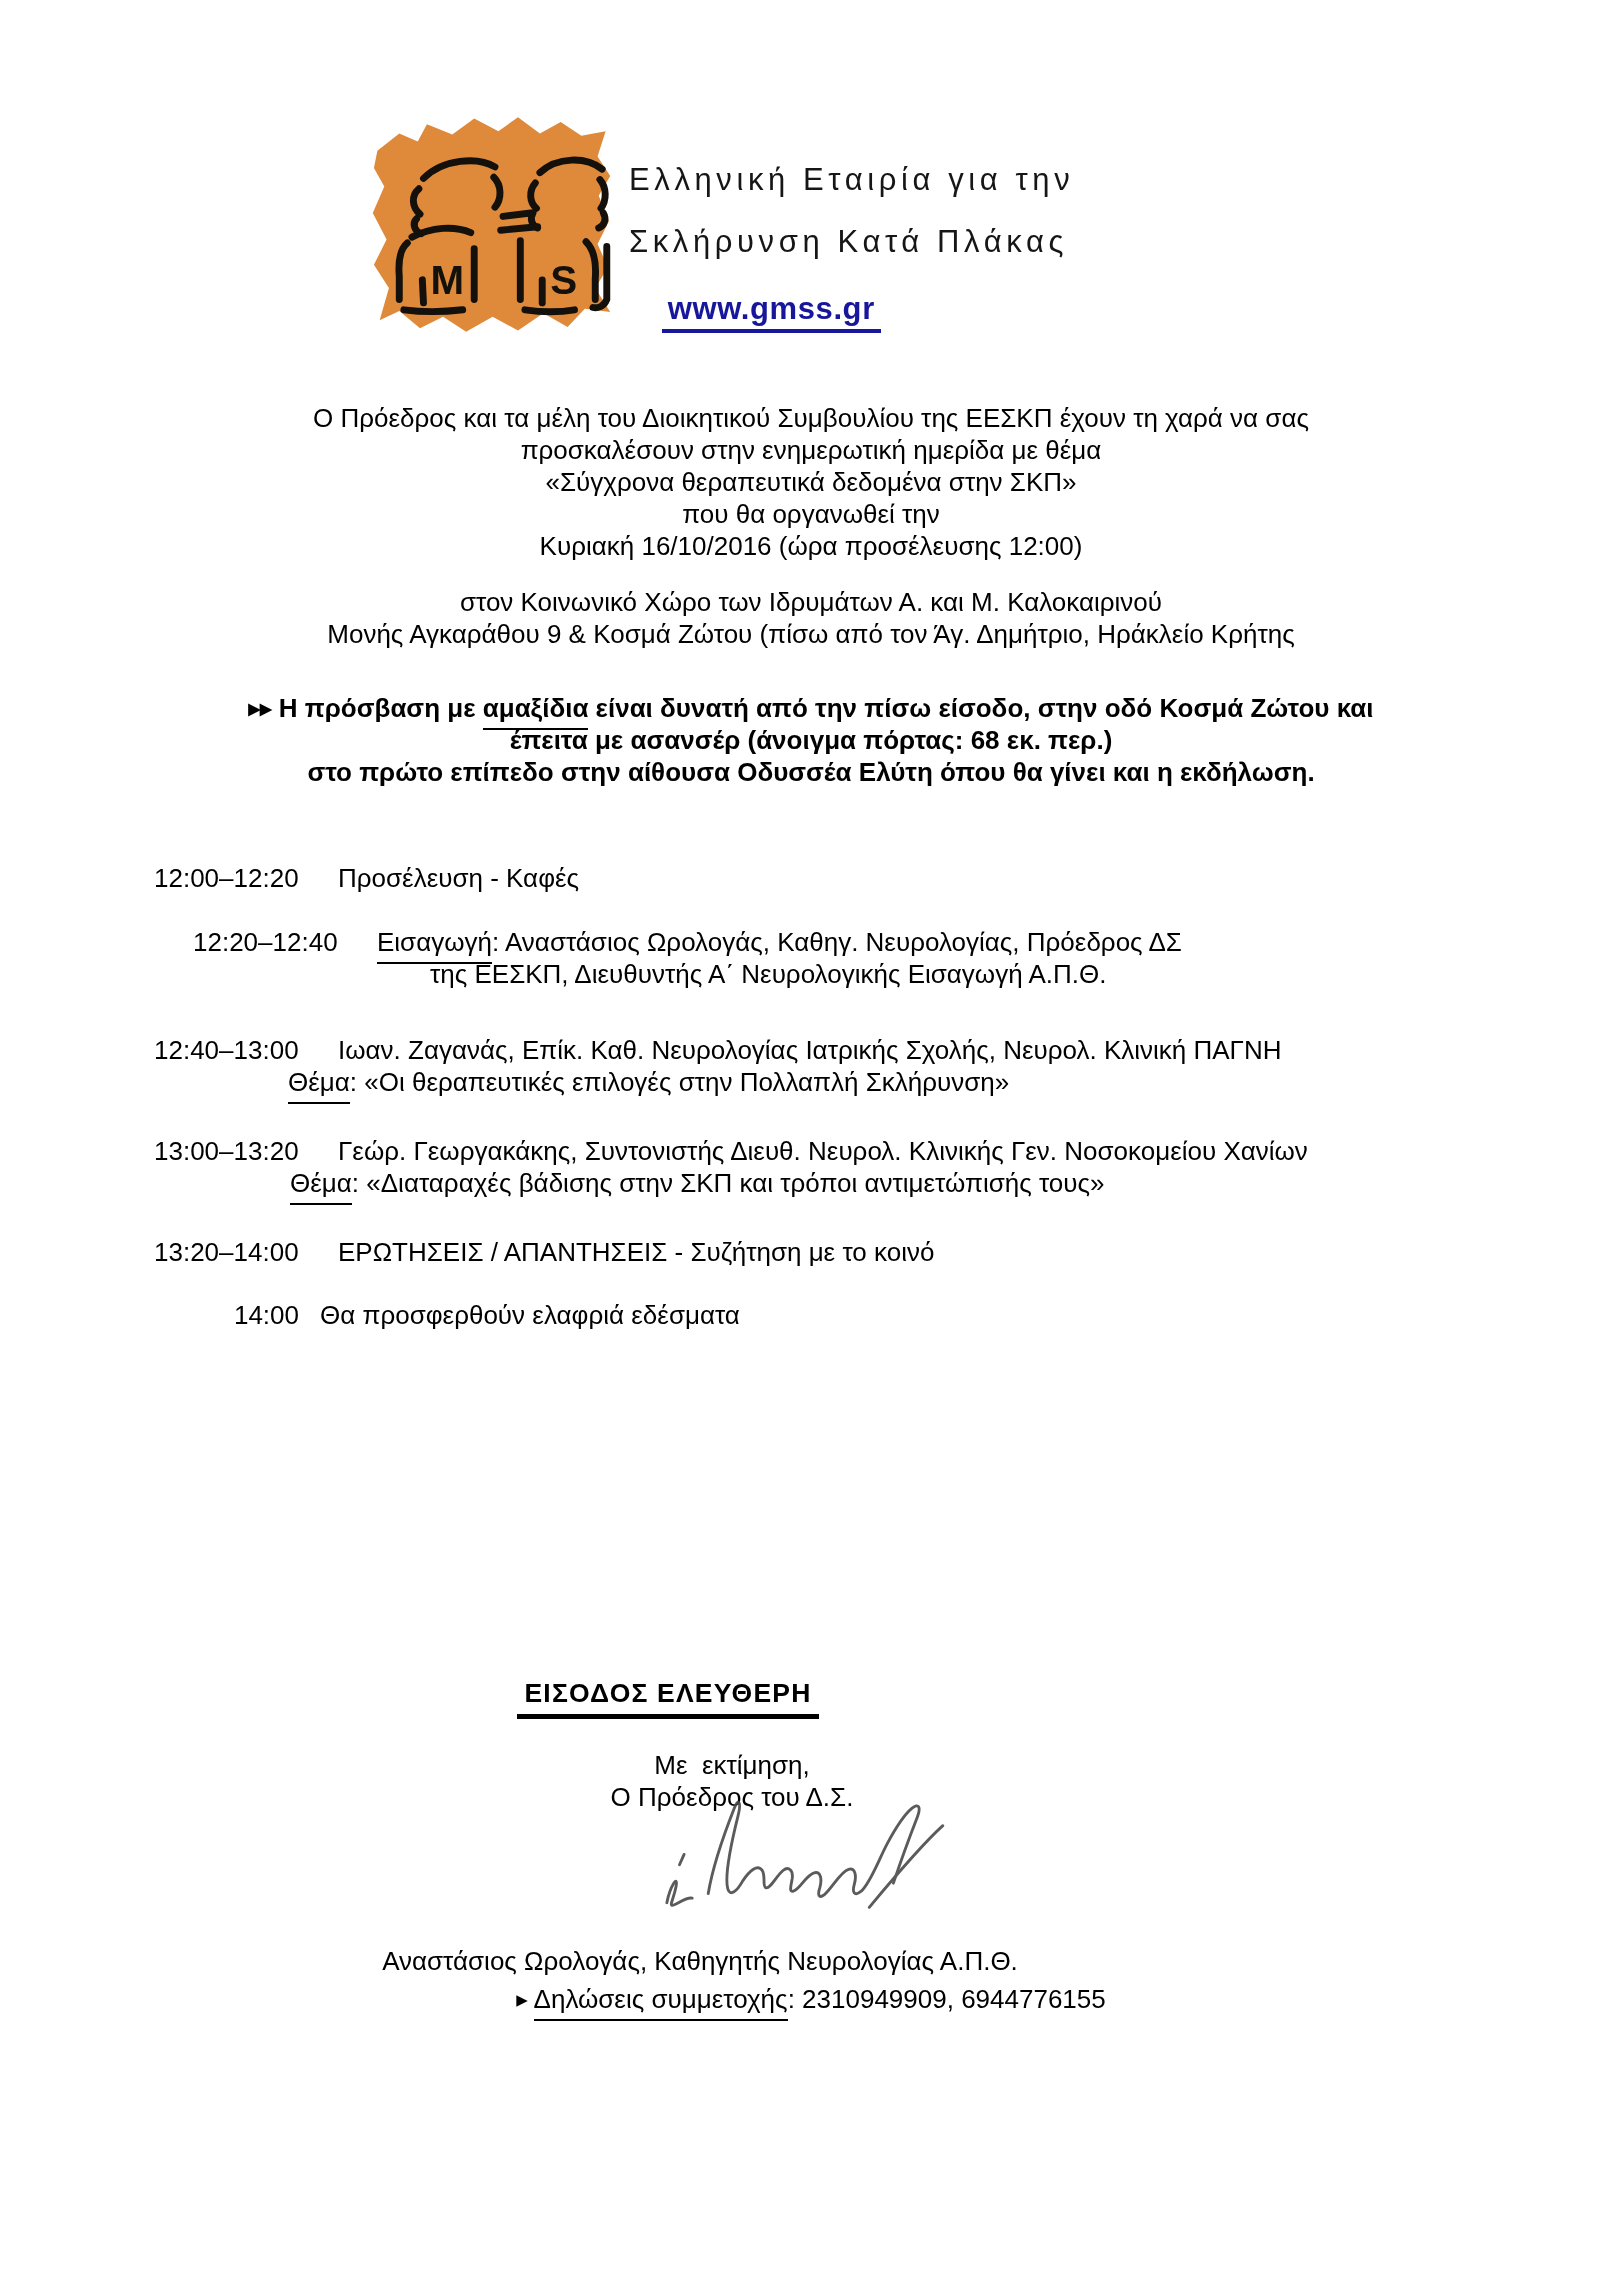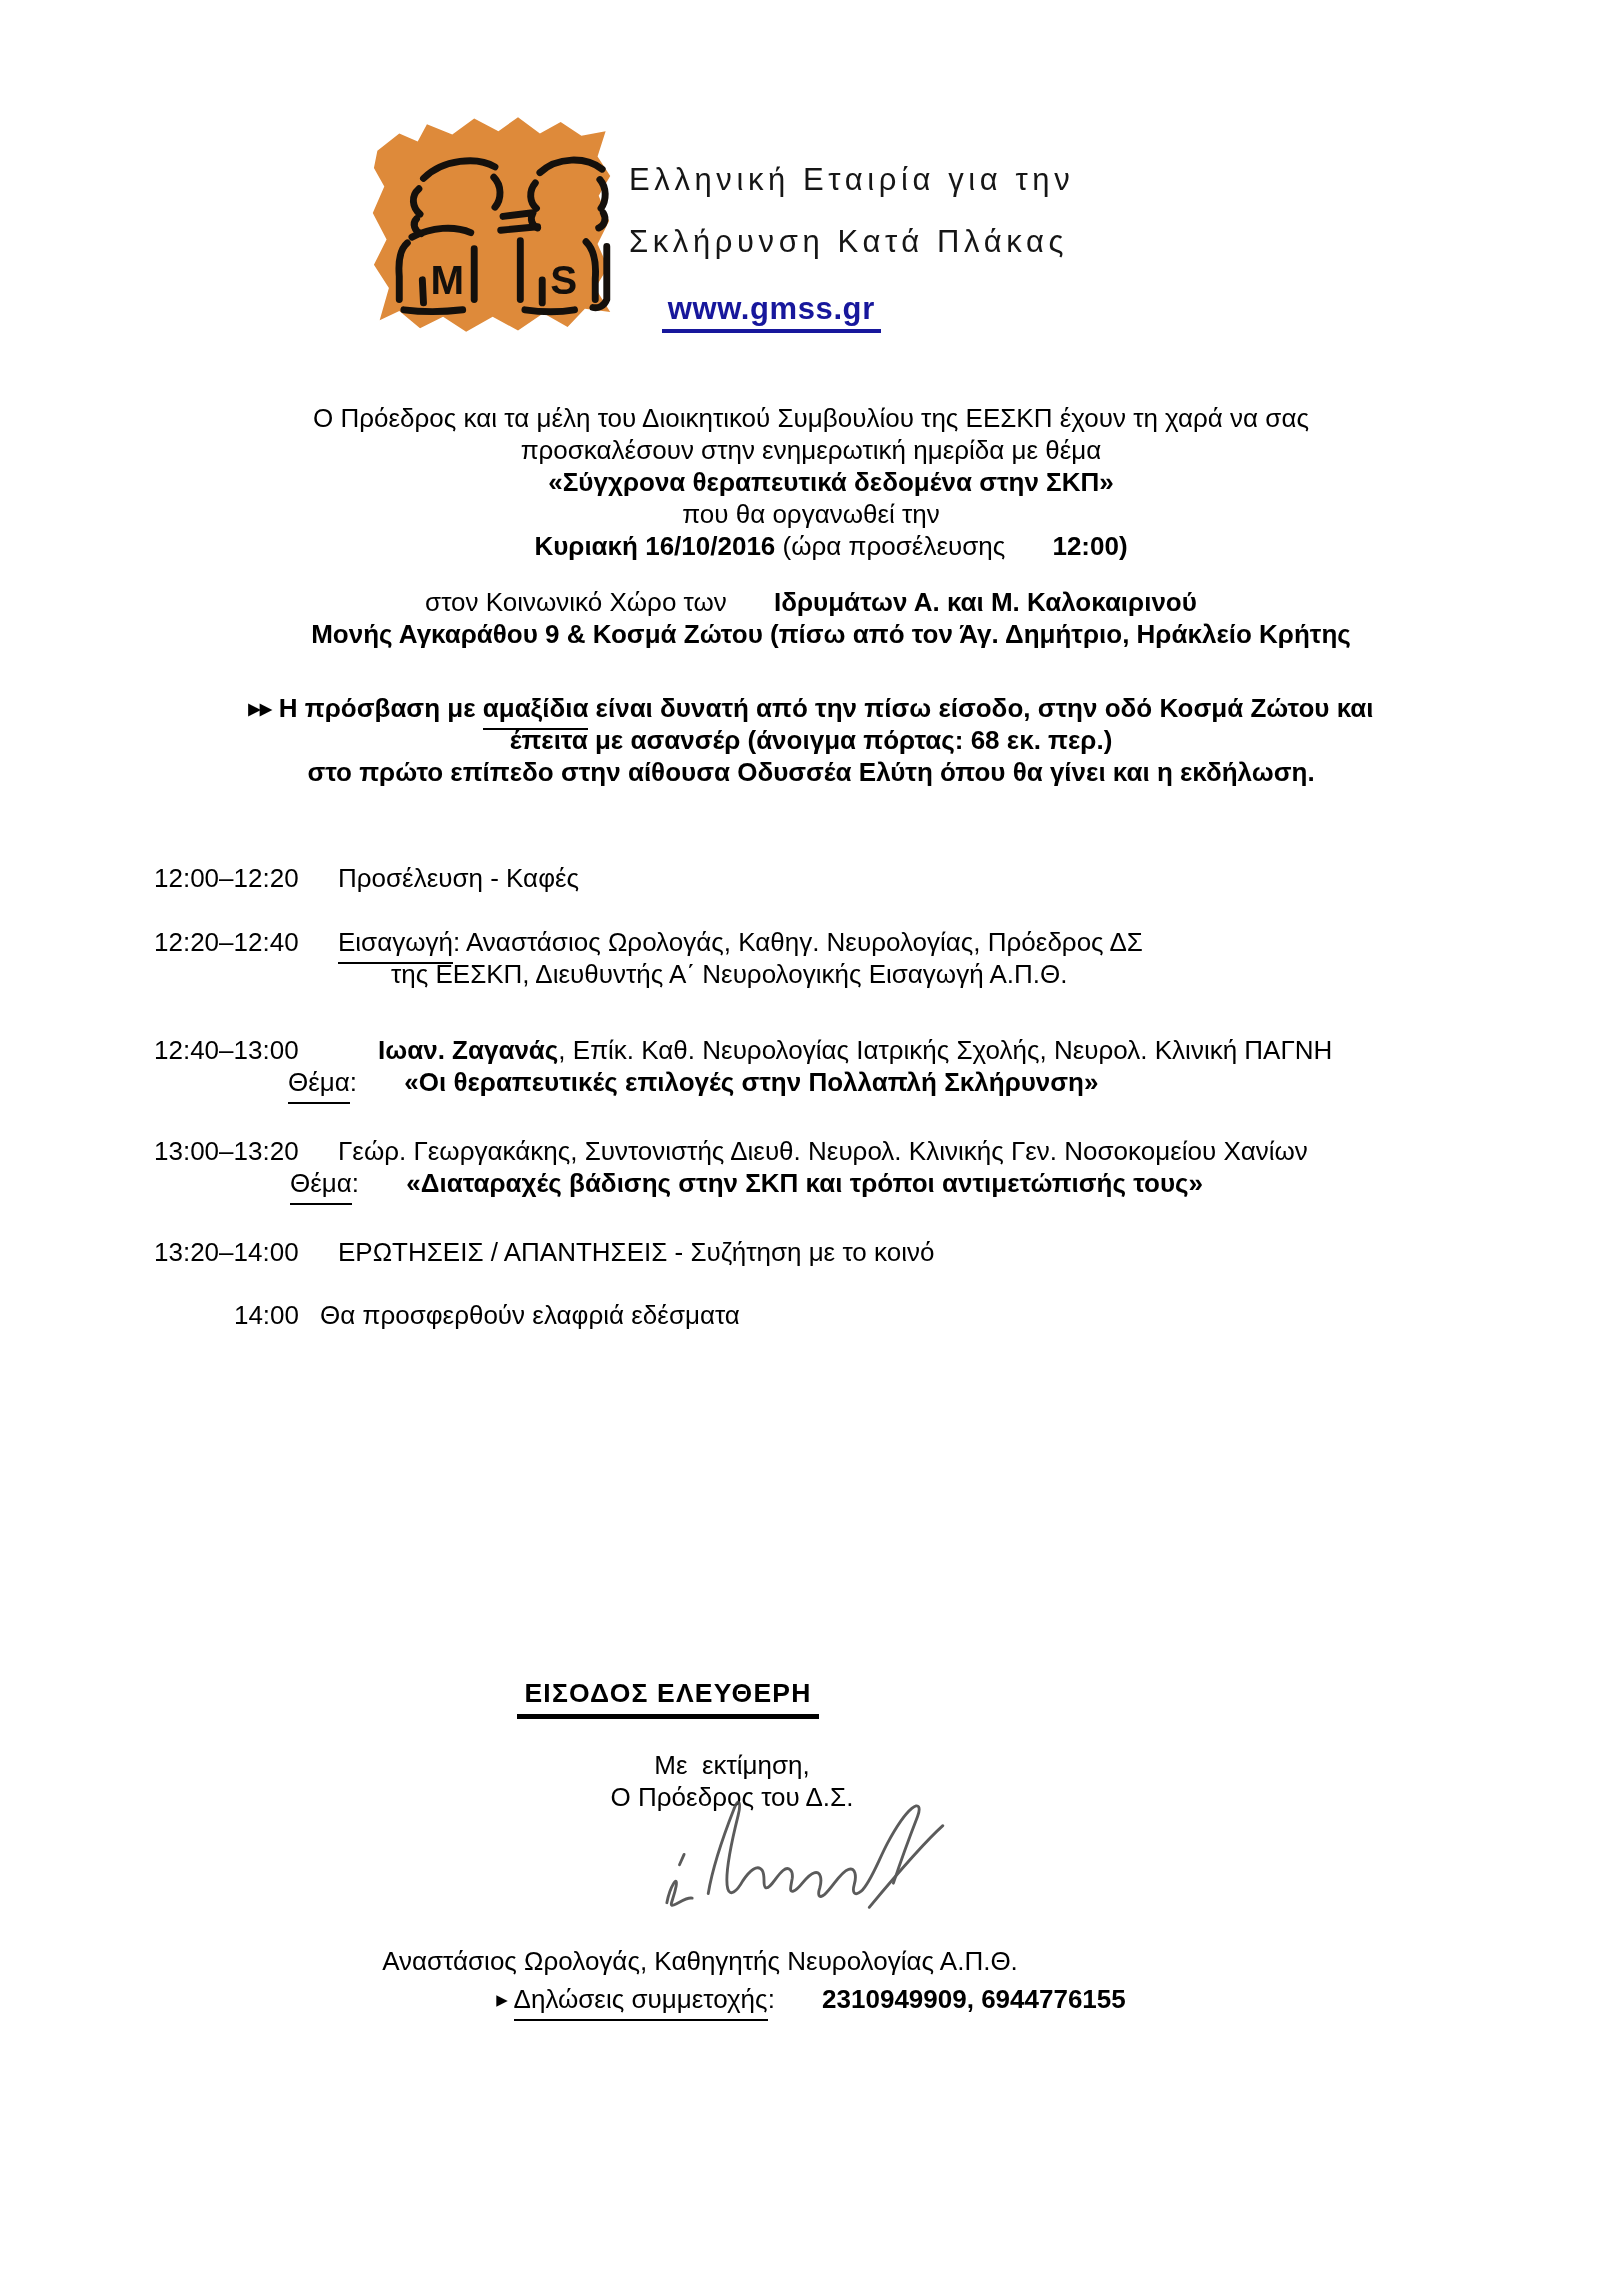--- a/index.html
+++ b/index.html
@@ -24,27 +24,27 @@
     font-size:31px;font-weight:bold;letter-spacing:0.6px;
     color:#17179C;text-decoration:none;
     border-bottom:4px solid #17179C;padding:0 5.8px 2.3px 5.8px;
     display:inline-block;
   }
   
   .cblock{left:0;width:1622px;text-align:center;font-size:26px;line-height:32px;}
   .invitation{top:402px;}
   .venue{top:586px;}
   .access{top:692px;font-weight:bold;}
-  .b{font-weight:bold;margin-left:40px;}
+  .b{font-weight:normal;}
   .u{border-bottom:2.9px solid #000;padding-bottom:5px;}
   
   .srow{left:154px;font-size:26px;line-height:32px;white-space:nowrap;}
   .time{display:inline-block;width:184px;}
   .time-short{display:inline-block;width:145px;text-align:right;margin-right:21px;}
-  .r0{top:862px;} .r1{top:926px;} .r2{top:1034px;}
+  .r0{top:862px;} .r1{top:926px;margin-left:39px;} .r2{top:1034px;}
   .r3{top:1135px;} .r4{top:1236px;} .r5{top:1299px;}
   .l2-r1{padding-left:237px;}
   .l2-r2{padding-left:134px;}
   .l2-r3{padding-left:136px;}
   
   .entrance-wrap{left:0;top:1678px;width:1336px;text-align:center;}
   .entrance{
     font-size:26.5px;font-weight:bold;letter-spacing:1.2px;
     border-bottom:5.2px solid #000;padding:0 7px 4.6px 7px;display:inline-block;
   }

